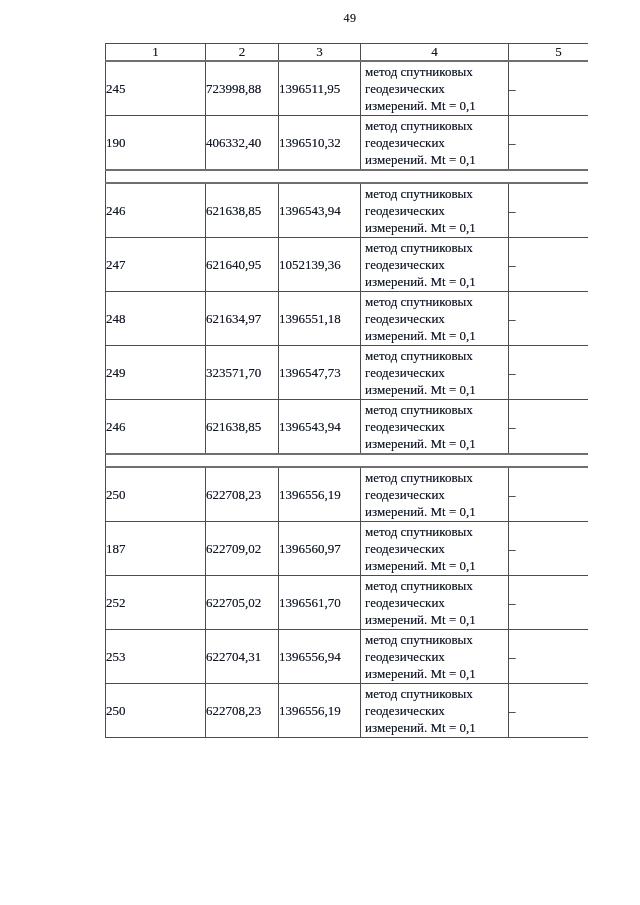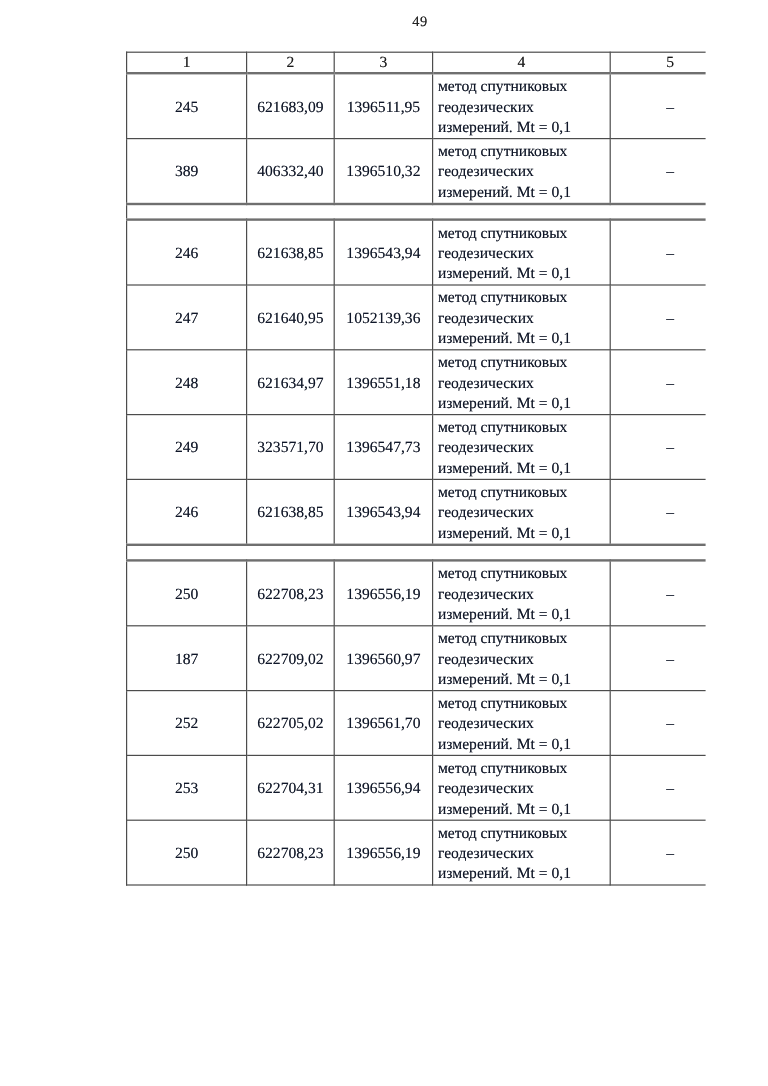--- a/index.html
+++ b/index.html
@@ -53,21 +53,21 @@
     border-bottom: 2px solid #6f6f6f;
     color: #1b1b1b;
   }
   tr.data-row { height: 54px; }
   tr.data-row td {
     font-size: 13px;
     vertical-align: middle;
     color: #0f172a;
   }
   td.c-num, td.c-x, td.c-y, td.c-note {
-    text-align: center;
+    text-align: left;
   }
   td.c-method {
     text-align: left;
     padding: 1px 2px 1px 4px;
     line-height: 17px;
     font-size: 13px;
   }
   tr.separator { height: 13px; }
   tr.separator td {
     border-top: 2px solid #6f6f6f;
@@ -97,27 +97,27 @@
           <th>1</th>
           <th>2</th>
           <th>3</th>
           <th>4</th>
           <th>5</th>
         </tr>
     </thead>
     <tbody id="table-body">
         <tr class="data-row">
           <td class="c-num">245</td>
-          <td class="c-x">621683,09</td>
+          <td class="c-x">723998,88</td>
           <td class="c-y">1396511,95</td>
           <td class="c-method">метод спутниковых геодезических измерений. Mt = 0,1</td>
           <td class="c-note">–</td>
         </tr>
         <tr class="data-row">
-          <td class="c-num">389</td>
+          <td class="c-num">190</td>
           <td class="c-x">406332,40</td>
           <td class="c-y">1396510,32</td>
           <td class="c-method">метод спутниковых геодезических измерений. Mt = 0,1</td>
           <td class="c-note">–</td>
         </tr>
         <tr class="separator">
           <td colspan="5"></td>
         </tr>
         <tr class="data-row">
           <td class="c-num">246</td>

